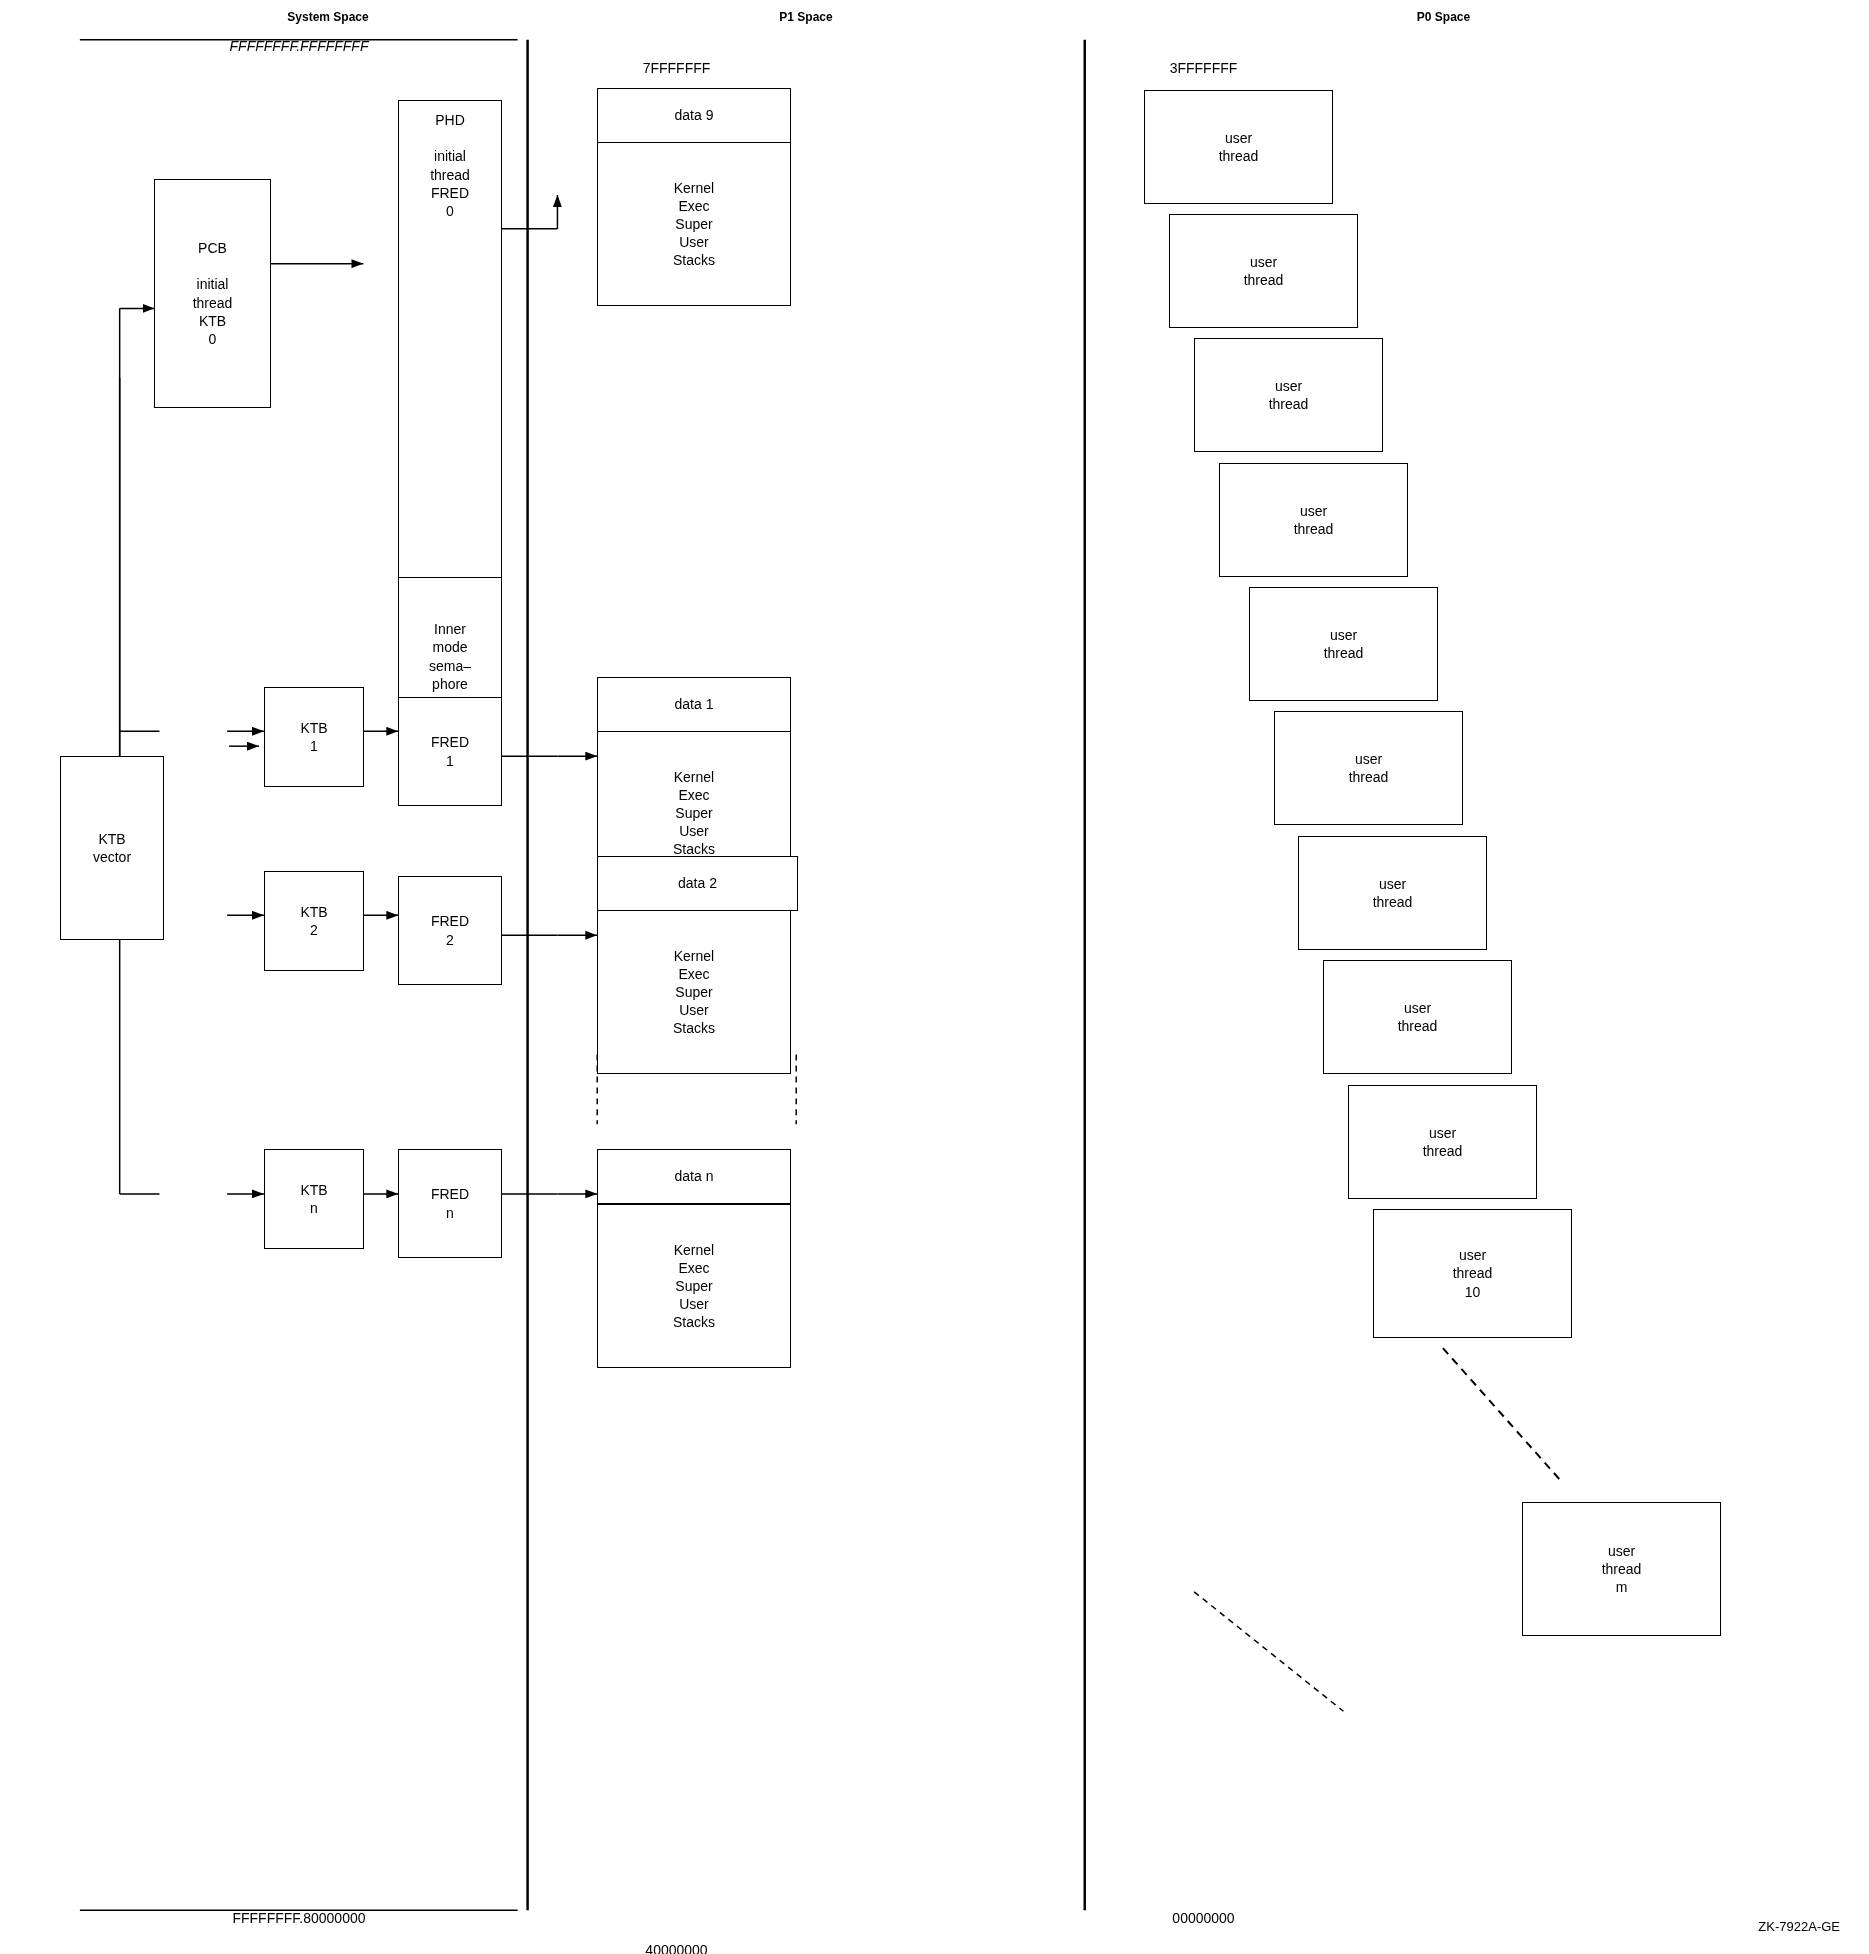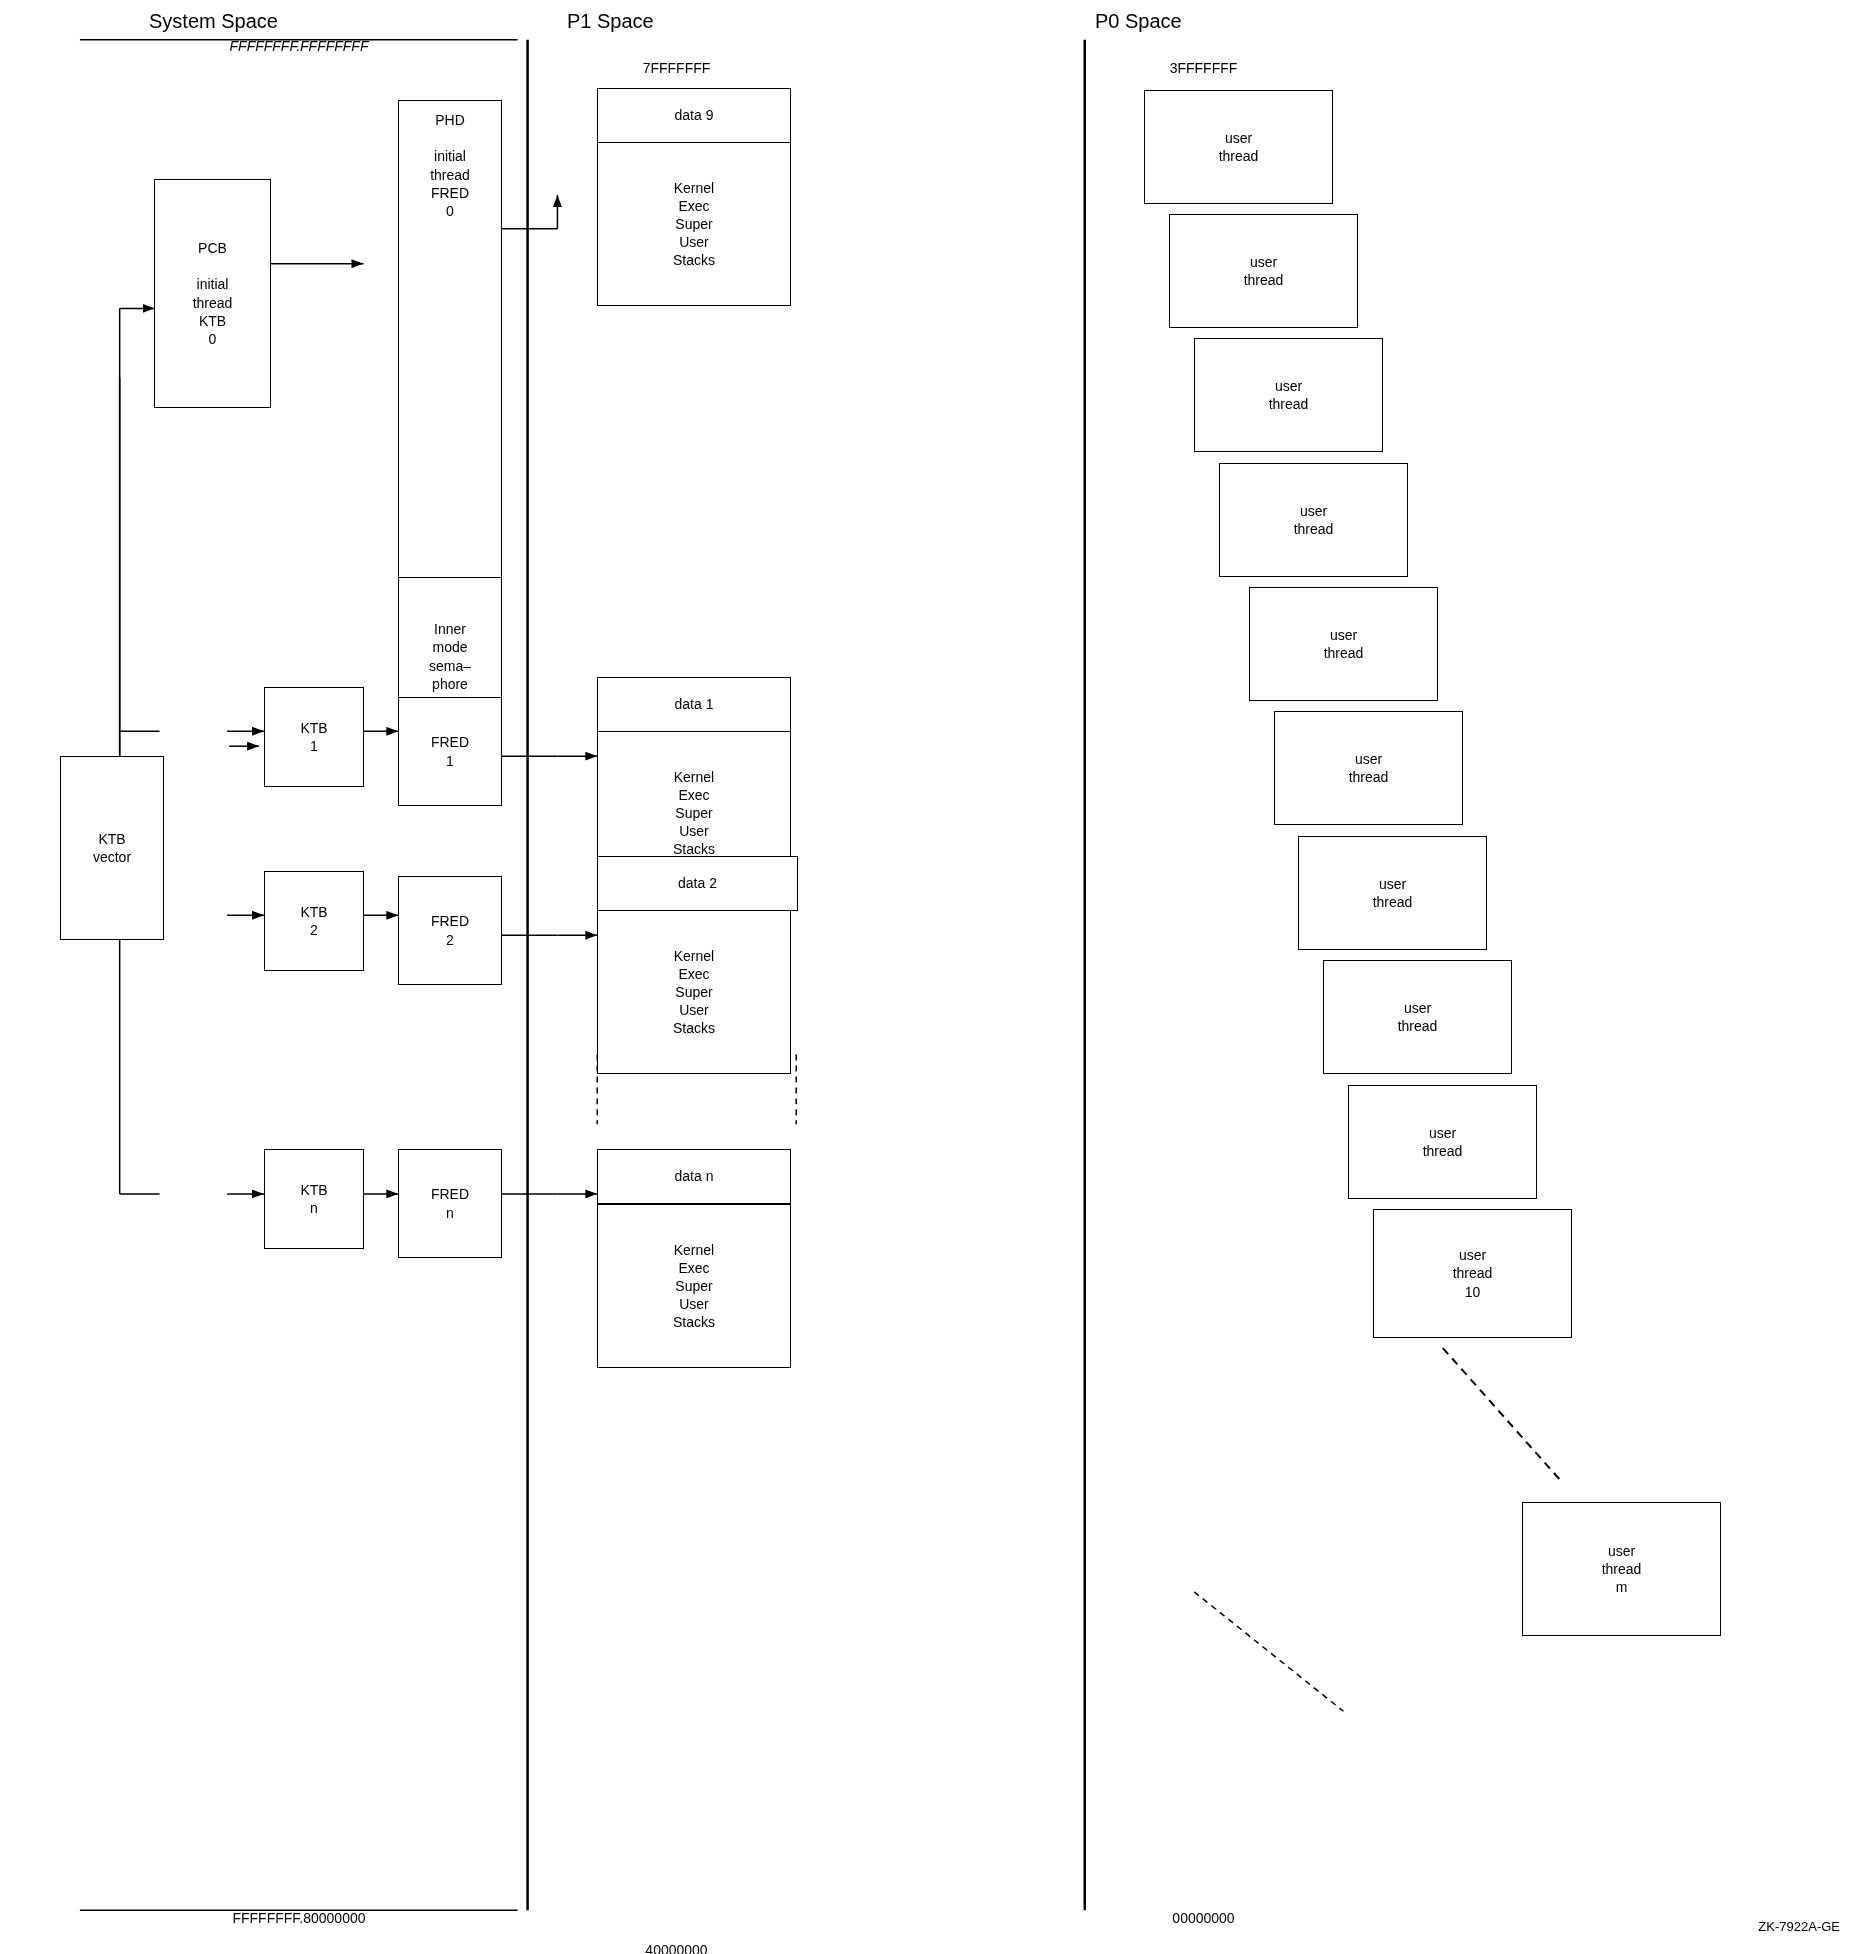--- a/index.html
+++ b/index.html
@@ -24,22 +24,23 @@
       text-align: center;
       display: flex;
       align-items: center;
       justify-content: center;
       background: #fff;
       font-size: 14px;
       line-height: 1.3;
     }
     .section-title {
       position: absolute;
-      font-size: 20px;
-      text-align: left;
+      font-size: 12px;
+      text-align: center;
+      font-weight: bold;
     }
     .addr-label {
       position: absolute;
       font-size: 14px;
       text-align: center;
     }
     
     svg.arrows {
       position: absolute;
       top: 0;

